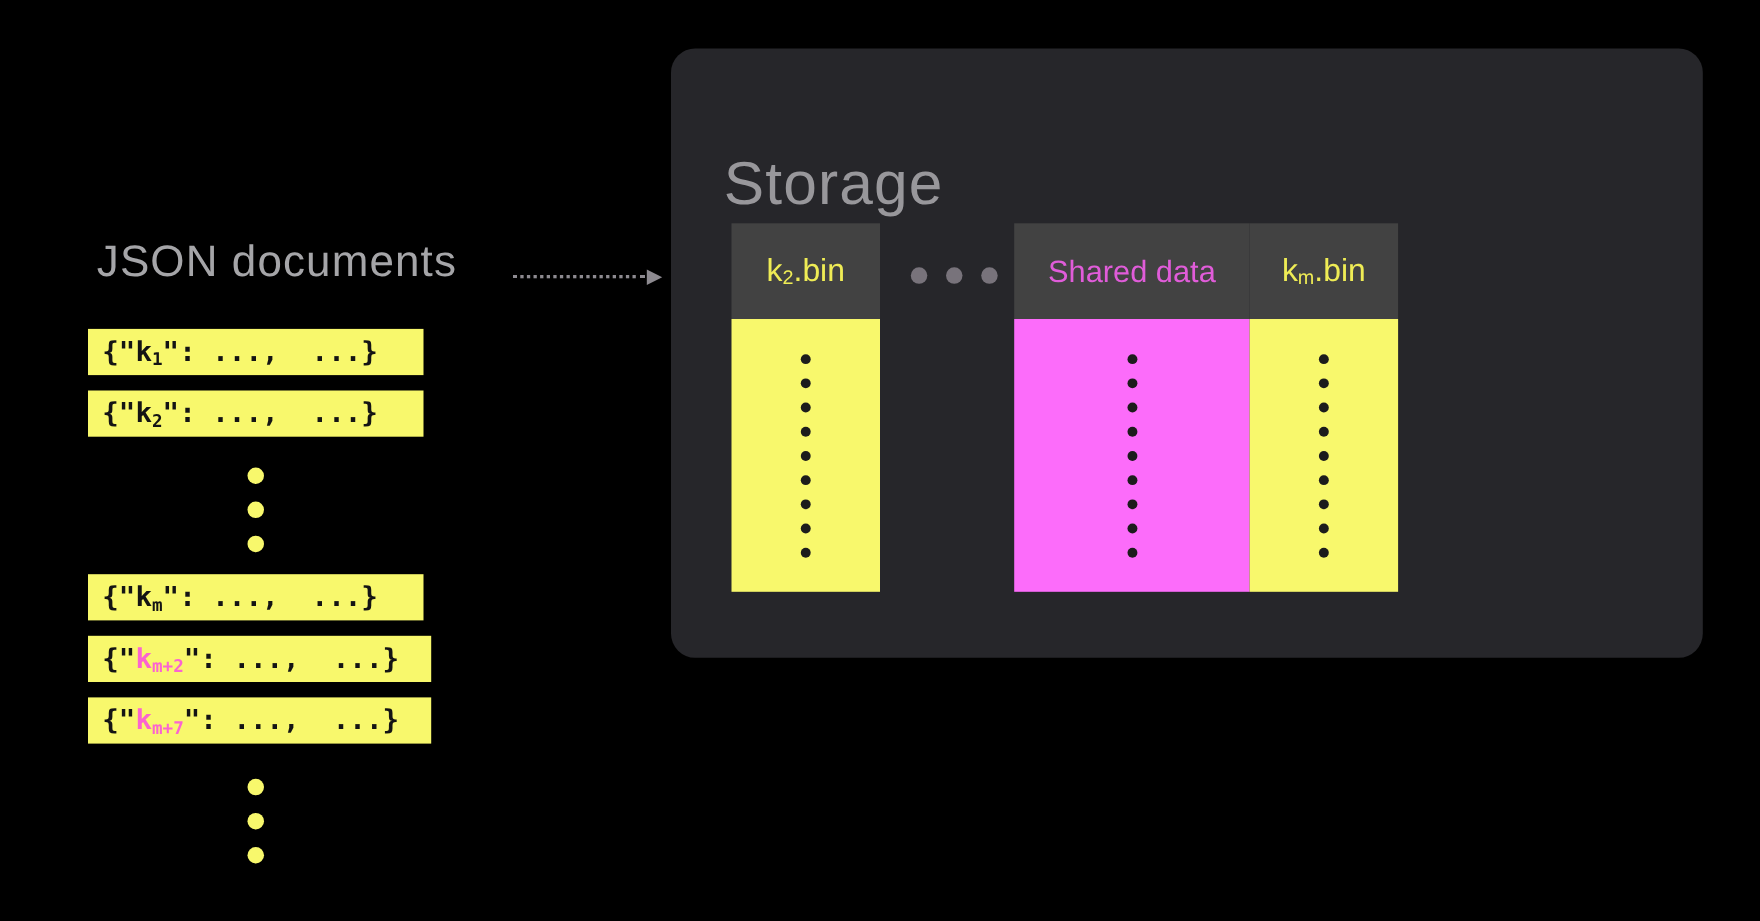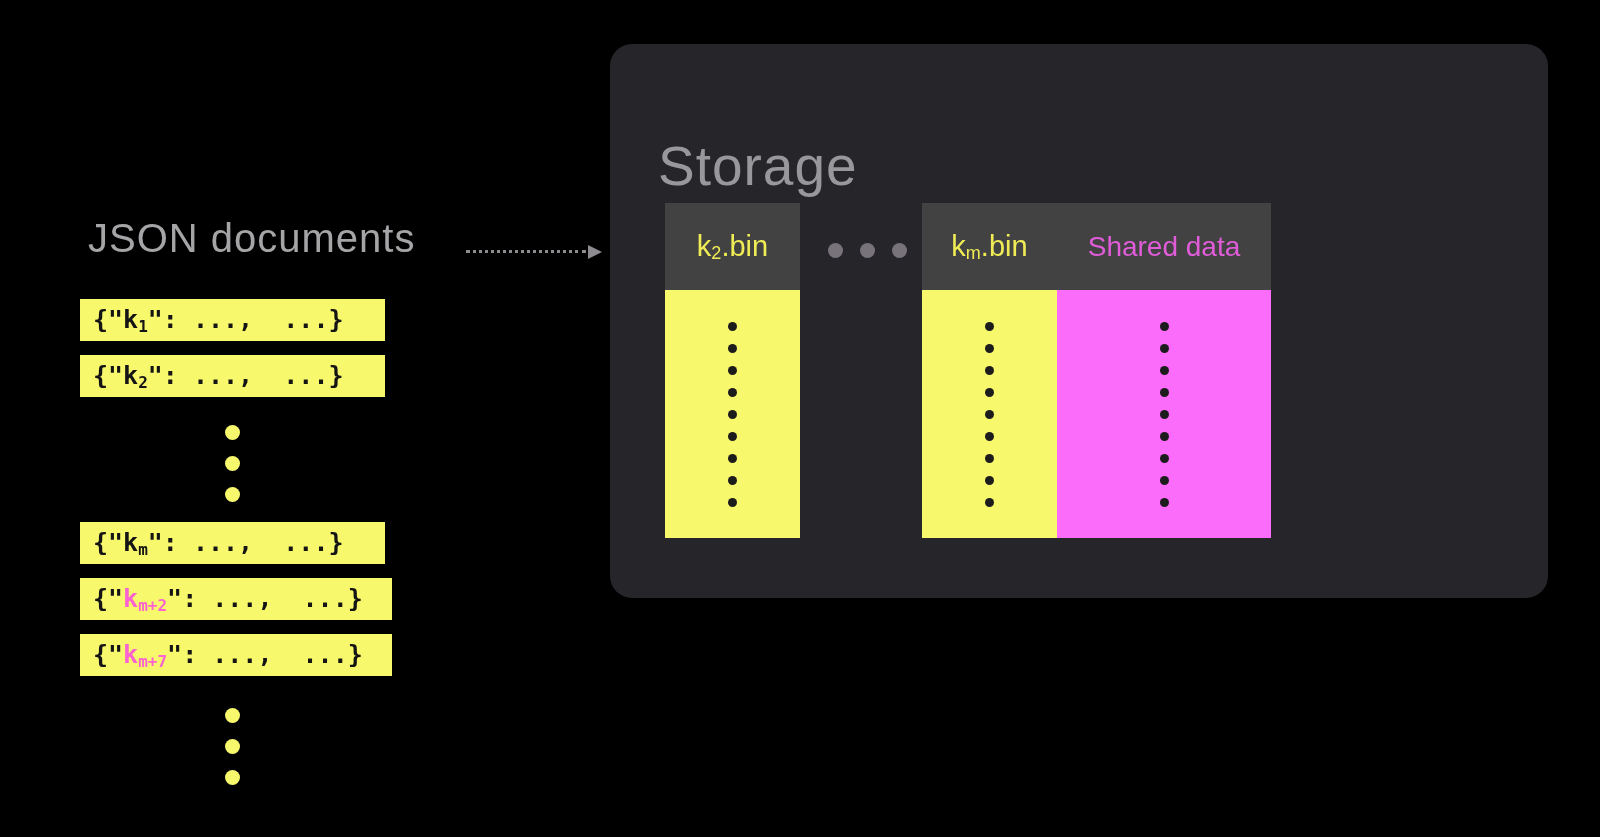--- a/index.html
+++ b/index.html
@@ -136,37 +136,37 @@
             <span class="bdot"></span>
             <span class="bdot"></span>
             <span class="bdot"></span>
           </div>
   </div>
         <div class="sep">
           <span class="sdot"></span>
           <span class="sdot"></span>
           <span class="sdot"></span>
         </div>
-        <div class="col">
-    <div class="col-header"><span>k</span><sub>m</sub><span>.bin</span></div>
-    <div class="col-body yellow">
+        <div class="col shared">
+    <div class="col-header">Shared data</div>
+    <div class="col-body magenta">
             <span class="bdot"></span>
             <span class="bdot"></span>
             <span class="bdot"></span>
             <span class="bdot"></span>
             <span class="bdot"></span>
             <span class="bdot"></span>
             <span class="bdot"></span>
             <span class="bdot"></span>
             <span class="bdot"></span>
           </div>
   </div>
-        <div class="col shared">
-    <div class="col-header">Shared data</div>
-    <div class="col-body magenta">
+        <div class="col">
+    <div class="col-header"><span>k</span><sub>m</sub><span>.bin</span></div>
+    <div class="col-body yellow">
             <span class="bdot"></span>
             <span class="bdot"></span>
             <span class="bdot"></span>
             <span class="bdot"></span>
             <span class="bdot"></span>
             <span class="bdot"></span>
             <span class="bdot"></span>
             <span class="bdot"></span>
             <span class="bdot"></span>
           </div>

